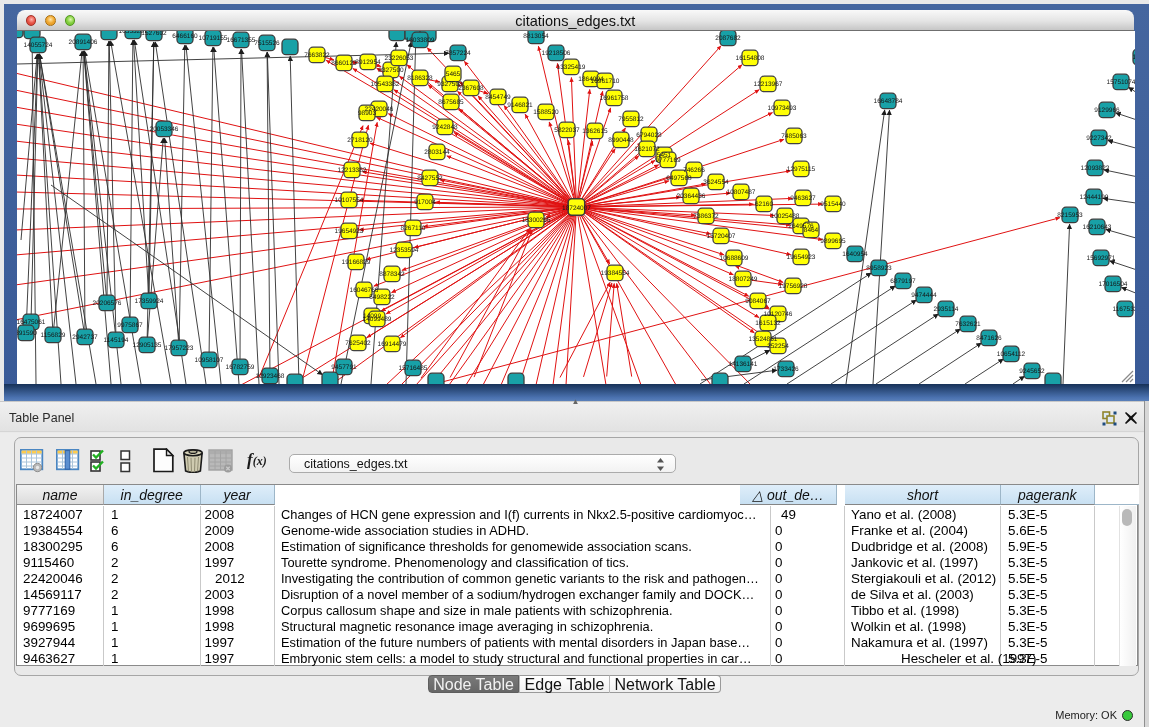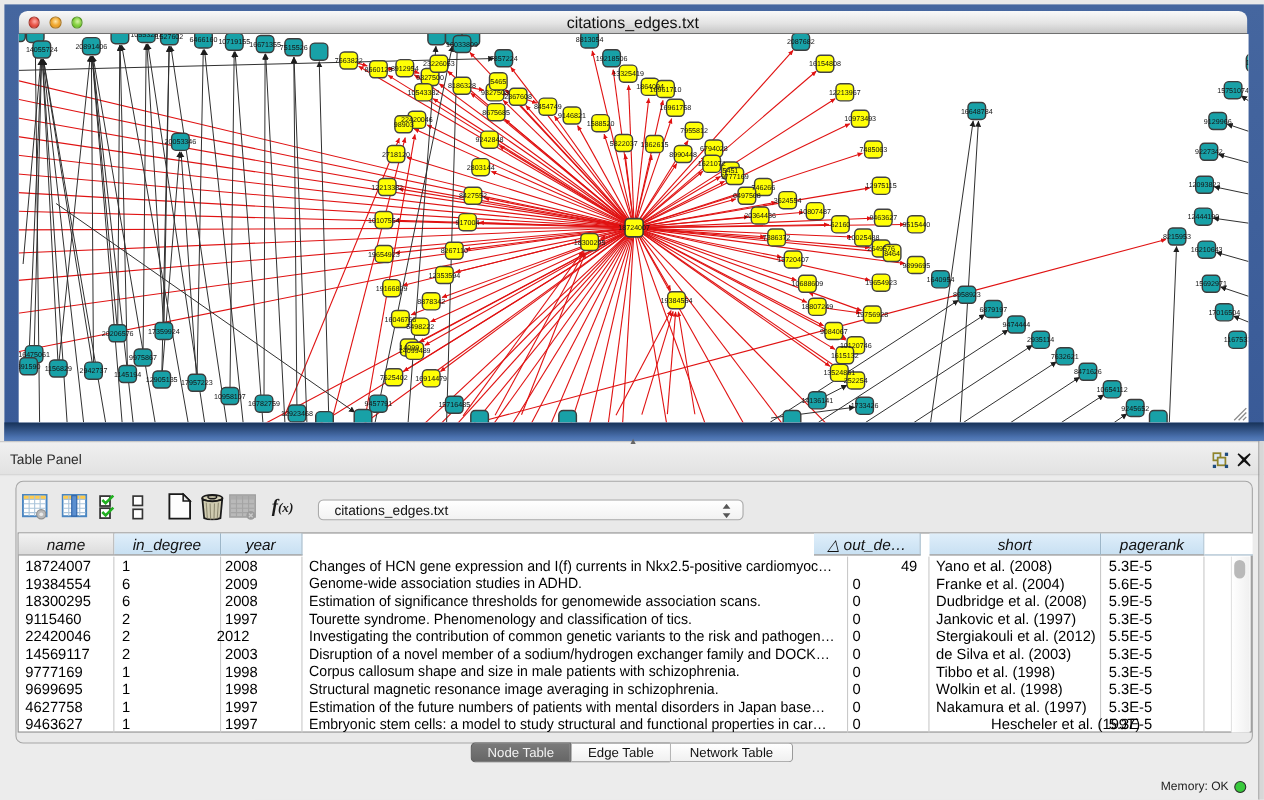--- a/index.html
+++ b/index.html
@@ -20,21 +20,21 @@
 #tp-head .t{position:absolute;left:9px;top:8.5px;font-size:12.5px;color:#2a2a2a;}
 #tp-body{position:absolute;left:0;top:433px;width:1149px;height:294px;background:#ececec;}
 #panel{position:absolute;left:14px;top:437px;width:1125px;height:239px;background:#e9e9e9;border:1px solid #a6a6a6;border-radius:7px;}
 #dropdown{position:absolute;left:289px;top:453.5px;width:387px;height:19px;background:linear-gradient(#ffffff,#f2f2f2);border:1px solid #ababab;border-radius:5px;}
 #dropdown .txt{position:absolute;left:14px;top:2px;font-size:12.5px;color:#111;}
 #tablebox{position:absolute;left:16px;top:484px;width:1122px;height:182px;background:#fff;border:1px solid #8a8a8a;}
 .hcell{position:absolute;top:0;height:20px;background:linear-gradient(#dfeefa,#c8e0f2);border-right:1px solid #9db6c8;border-bottom:1px solid #858585;font-size:14px;color:#111;text-align:center;line-height:20px;font-style:italic;}
 .drow{position:absolute;left:0;width:1100px;height:16px;font-size:13.4px;color:#000;white-space:nowrap;}
 .drow span{position:absolute;top:1px;}
 .drow span.ttl{transform:scaleX(0.958);transform-origin:0 0;}
-#tabs{position:absolute;left:428px;top:674.5px;height:18px;font-size:12px;}
+#tabs{position:absolute;left:428px;top:674.5px;height:18px;font-size:16px;}
 .tab{float:left;height:18px;line-height:17px;padding:0 12px;background:linear-gradient(#ffffff,#f0f0f0);color:#111;border-top:1px solid #9a9a9a;border-bottom:1px solid #9a9a9a;}
 #memline{position:absolute;right:32px;top:709px;font-size:11px;color:#222;}
 #memdot{position:absolute;right:16px;top:710px;width:11px;height:11px;border-radius:50%;background:#38c93c;border:1.3px solid #2c2c2c;}
 .vline{position:absolute;background:#c9c9c9;width:1px;}
 </style></head>
 <body>
 <div id="frame">
     <div class="botband"></div>
   </div>
 <div id="titlebar">
@@ -643,21 +643,21 @@
     <div class="vline" style="left:256.5px;top:21px;height:160px;"></div>
     <div class="vline" style="left:752.5px;top:21px;height:160px;"></div>
     <div class="vline" style="left:827.0px;top:21px;height:160px;"></div>
     <div class="vline" style="left:983.0px;top:21px;height:160px;"></div>
     <div class="vline" style="left:1077px;top:21px;height:160px;"></div>
     <div class="drow" style="top:21px;">
       <span style="left:6.0px;">18724007</span>
       <span style="left:94.0px;">1</span>
       <span style="left:187.5px;">2008</span>
       <span class="ttl" style="left:263.5px;">Changes of HCN gene expression and I(f) currents in Nkx2.5-positive cardiomyoc…</span>
-      <span style="left:802px;text-align:center;">49</span>
+      <span style="left:764px;text-align:center;">49</span>
       <span style="left:834.0px;">Yano et al. (2008)</span>
       <span style="left:991.0px;">5.3E-5</span>
     </div>
     <div class="drow" style="top:37px;">
       <span style="left:6.0px;">19384554</span>
       <span style="left:94.0px;">6</span>
       <span style="left:187.5px;">2009</span>
       <span class="ttl" style="left:263.5px;">Genome-wide association studies in ADHD.</span>
       <span style="left:758.0px;">0</span>
       <span style="left:834.0px;">Franke et al. (2004)</span>
@@ -677,21 +677,21 @@
       <span style="left:94.0px;">2</span>
       <span style="left:187.5px;">1997</span>
       <span class="ttl" style="left:263.5px;">Tourette syndrome. Phenomenology and classification of tics.</span>
       <span style="left:758.0px;">0</span>
       <span style="left:834.0px;">Jankovic et al. (1997)</span>
       <span style="left:991.0px;">5.3E-5</span>
     </div>
     <div class="drow" style="top:85px;">
       <span style="left:6.0px;">22420046</span>
       <span style="left:94.0px;">2</span>
-      <span style="left:180px;">2012</span>
+      <span style="left:198px;">2012</span>
       <span class="ttl" style="left:263.5px;">Investigating the contribution of common genetic variants to the risk and pathogen…</span>
       <span style="left:758.0px;">0</span>
       <span style="left:834.0px;">Stergiakouli et al. (2012)</span>
       <span style="left:991.0px;">5.5E-5</span>
     </div>
     <div class="drow" style="top:101px;">
       <span style="left:6.0px;text-align:right;">14569117</span>
       <span style="left:94.0px;">2</span>
       <span style="left:187.5px;">2003</span>
       <span class="ttl" style="left:263.5px;">Disruption of a novel member of a sodium/hydrogen exchanger family and DOCK…</span>
@@ -711,21 +711,21 @@
     <div class="drow" style="top:133px;">
       <span style="left:6.0px;">9699695</span>
       <span style="left:94.0px;">1</span>
       <span style="left:187.5px;">1998</span>
       <span class="ttl" style="left:263.5px;">Structural magnetic resonance image averaging in schizophrenia.</span>
       <span style="left:758.0px;">0</span>
       <span style="left:834.0px;">Wolkin et al. (1998)</span>
       <span style="left:991.0px;">5.3E-5</span>
     </div>
     <div class="drow" style="top:149px;">
-      <span style="left:6.0px;">4627758</span>
+      <span style="left:6.0px;">3927944</span>
       <span style="left:94.0px;">1</span>
       <span style="left:187.5px;">1997</span>
       <span class="ttl" style="left:263.5px;">Estimation of the future numbers of patients with mental disorders in Japan base…</span>
       <span style="left:758.0px;">0</span>
       <span style="left:834.0px;">Nakamura et al. (1997)</span>
       <span style="left:991.0px;">5.3E-5</span>
     </div>
     <div class="drow" style="top:165px;">
       <span style="left:6.0px;">9463627</span>
       <span style="left:94.0px;">1</span>

